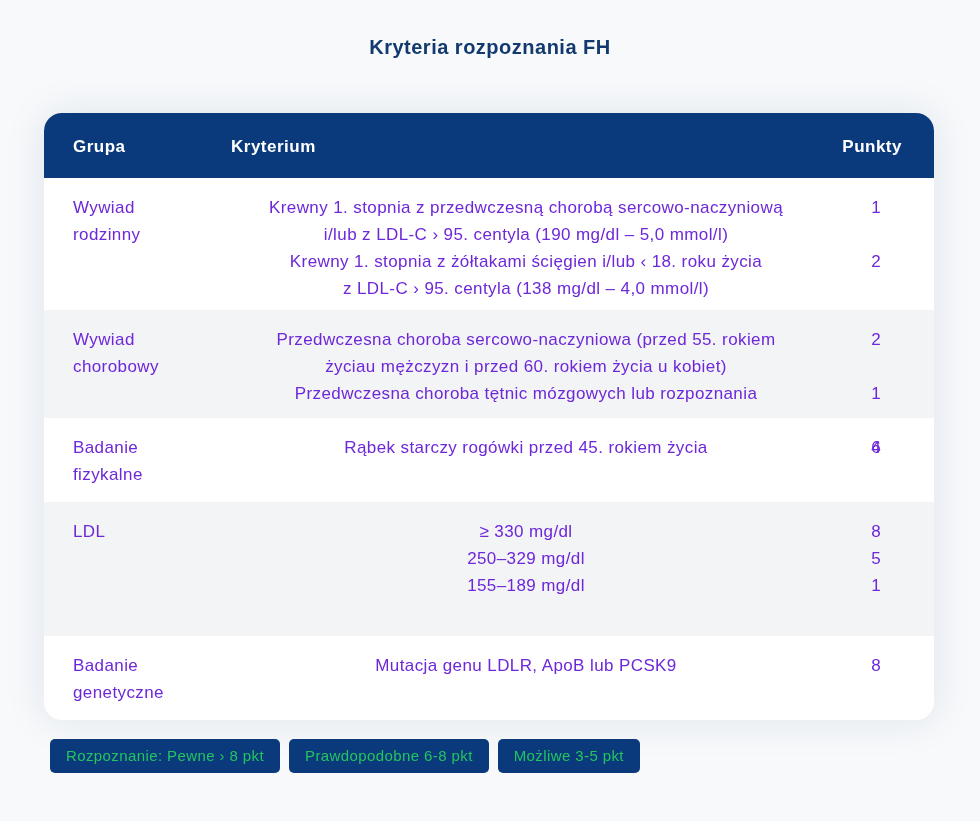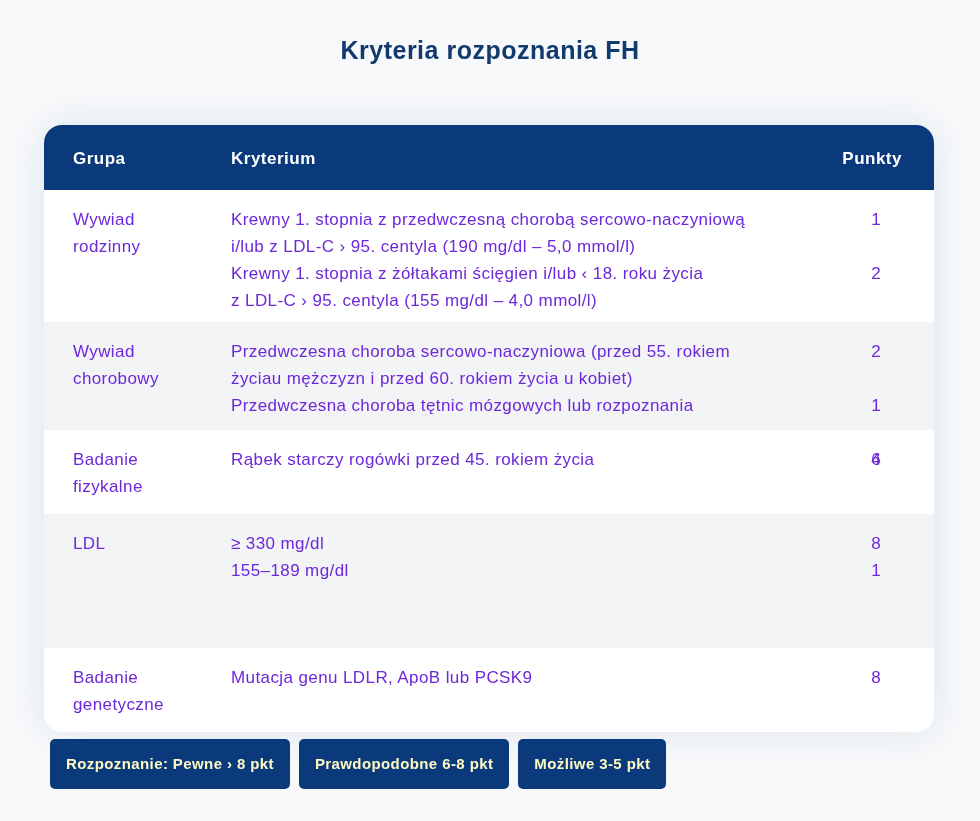--- a/index.html
+++ b/index.html
@@ -5,47 +5,47 @@
   html, body { margin: 0; padding: 0; }
   body {
     width: 980px; height: 821px; overflow: hidden;
     background: #f7f9fb;
     font-family: "Liberation Sans", "DejaVu Sans", sans-serif;
     color: #13346b;
     position: relative;
   }
   .title {
     position: absolute; left: 0; top: 36px; width: 980px;
-    text-align: center; font-size: 25px; font-weight: bold; color: #123a6e;
+    text-align: center; font-size: 20px; font-weight: bold; color: #123a6e;
     letter-spacing: 0.5px;
   }
   .card {
-    position: absolute; left: 44px; top: 125px; width: 890px; height: 607px;
+    position: absolute; left: 44px; top: 113px; width: 890px; height: 607px;
     background: #ffffff; border-radius: 18px; overflow: hidden;
     box-shadow: 0 0 40px rgba(20, 50, 90, 0.10);
   }
   .thead {
     height: 65px; background: #0a3a7c; color: #ffffff;
     position: relative; font-size: 17px; font-weight: bold; letter-spacing: 0.5px;
   }
   .thead span { position: absolute; top: 24px; }
   .c1 { left: 29px; }
   .c2 { left: 187px; }
   .c3 { right: 32px; }
   .group { position: relative; font-size: 17px; letter-spacing: 0.4px; color: #6d28d9; }
   .group.alt { background: #f3f4f6; }
   .gname { position: absolute; left: 29px; top: 16px; line-height: 27px; width: 150px; }
   .crit-list { position: absolute; left: 187px; top: 16px; right: 0; }
   .crit { position: relative; line-height: 27px; }
-  .crit .txt { display: block; width: 590px; }
+  .crit .txt { display: block; width: 590px; text-align: center; }
   .crit .pts { position: absolute; right: 53px; top: 0; width: 20px; text-align: right; }
   .legend { position: absolute; top: 739px; left: 50px; display: flex; gap: 9px; }
   .chip {
-    background: #0a3a7c; color: #fef9c3; font-size: 15px; font-weight: bold;
-    height: 34px; line-height: 34px; padding: 8px 16px; border-radius: 5px;
+    background: #0a3a7c; color: #22c55e; font-size: 15px; font-weight: normal;
+    height: 34px; line-height: 34px; padding: 0 16px; border-radius: 5px;
     letter-spacing: 0.4px; white-space: nowrap;
   }
 </style>
 </head>
 <body>
 
 <div class="title">Kryteria rozpoznania FH</div>
 
 <div class="card">
   <div class="thead">
@@ -60,21 +60,21 @@
       <div>rodzinny</div>
     </div>
     <div class="crit-list">
       <div class="crit">
         <span class="txt">Krewny 1. stopnia z przedwczesną chorobą sercowo-naczyniową</span>
         <span class="txt">i/lub z LDL-C › 95. centyla (190 mg/dl – 5,0 mmol/l)</span>
         <span class="pts">1</span>
       </div>
       <div class="crit">
         <span class="txt">Krewny 1. stopnia z żółtakami ścięgien i/lub ‹ 18. roku życia</span>
-        <span class="txt">z LDL-C › 95. centyla (155 mg/dl – 4,0 mmol/l)</span>
+        <span class="txt">z LDL-C › 95. centyla (138 mg/dl – 4,0 mmol/l)</span>
         <span class="pts">2</span>
       </div>
     </div>
   </div>
 
   <div class="group alt" style="height:108px">
     <div class="gname">
       <div>Wywiad</div>
       <div>chorobowy</div>
     </div>
@@ -110,20 +110,24 @@
   <div class="group alt" style="height:134px">
     <div class="gname">
       <div>LDL</div>
     </div>
     <div class="crit-list">
       <div class="crit">
         <span class="txt">≥ 330 mg/dl</span>
         <span class="pts">8</span>
       </div>
       <div class="crit">
+        <span class="txt">250–329 mg/dl</span>
+        <span class="pts">5</span>
+      </div>
+      <div class="crit">
         <span class="txt">155–189 mg/dl</span>
         <span class="pts">1</span>
       </div>
     </div>
   </div>
 
   <div class="group" style="height:84px">
     <div class="gname">
       <div>Badanie</div>
       <div>genetyczne</div>

